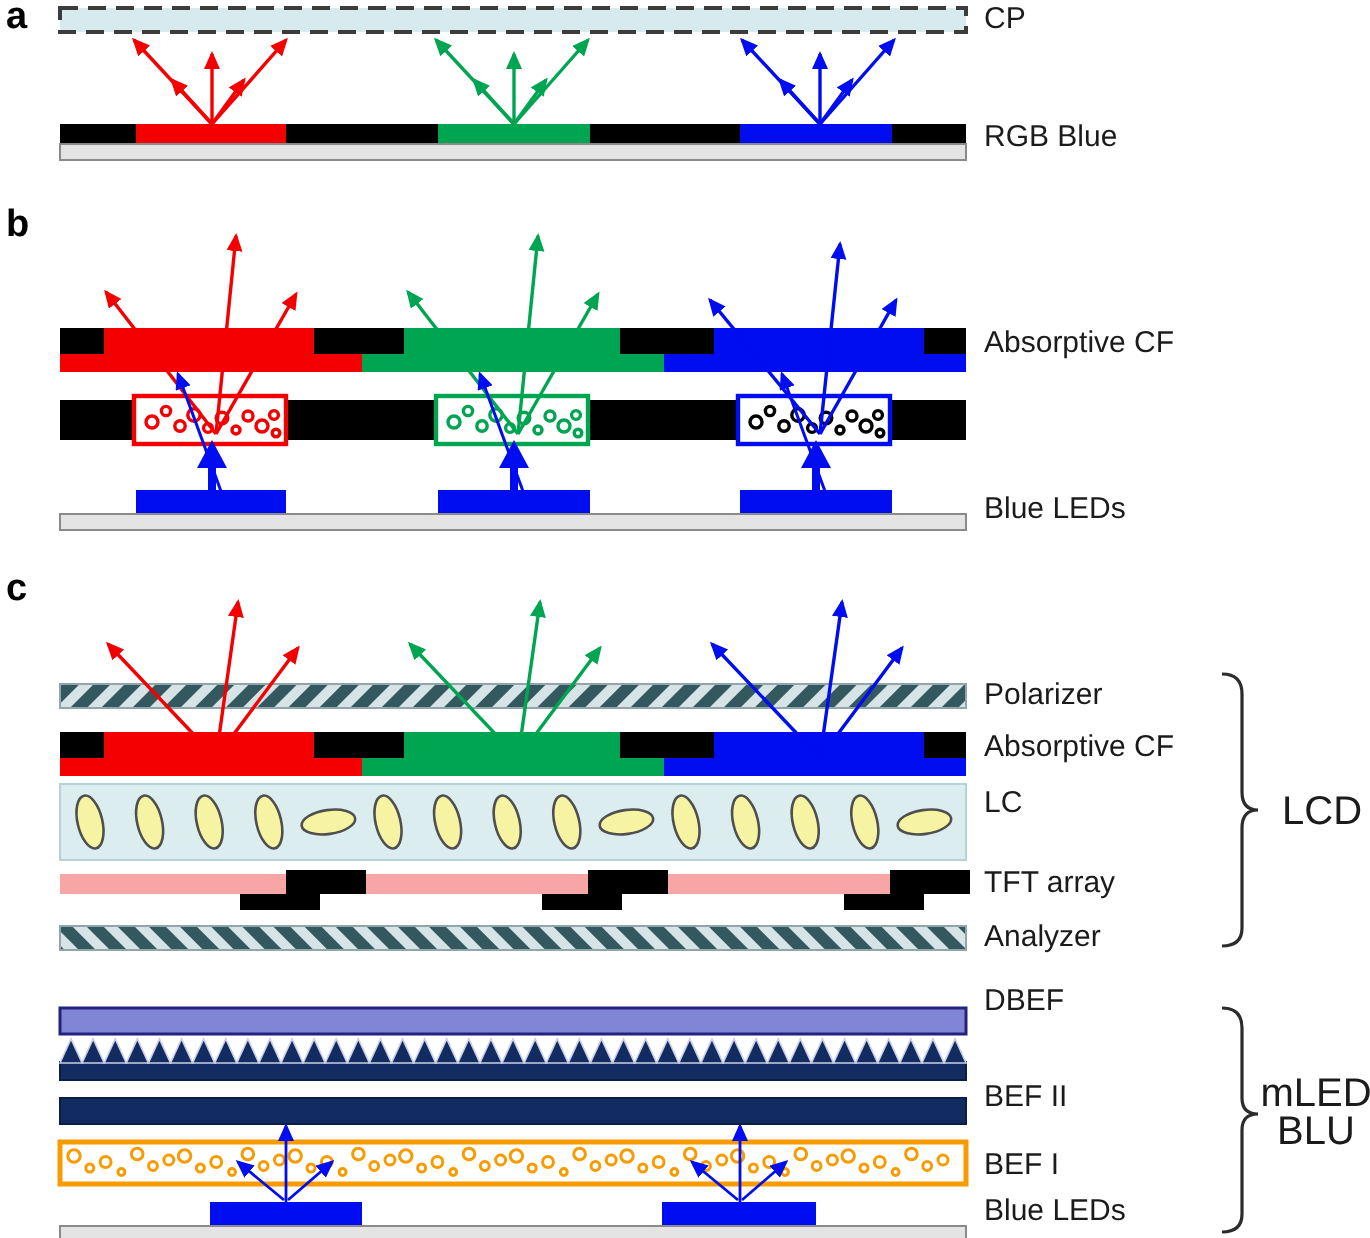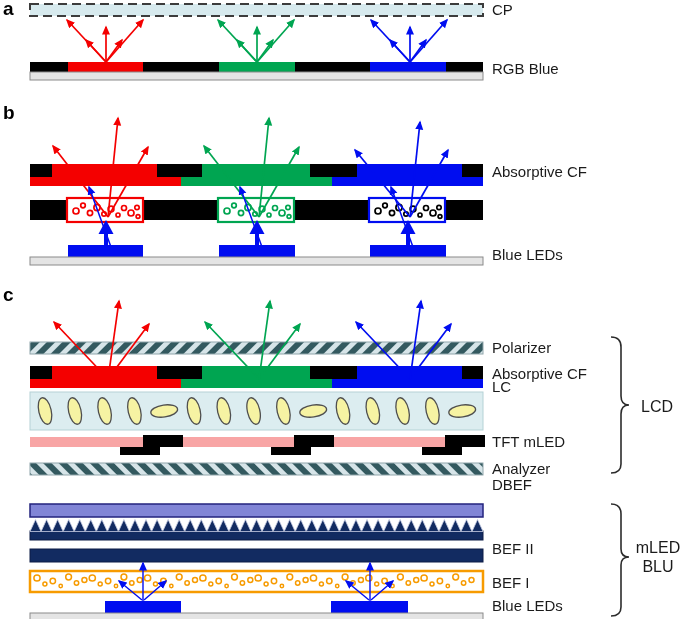--- a/index.html
+++ b/index.html
@@ -8,21 +8,21 @@
     font-family:"Liberation Sans", sans-serif;
   }
   #fig{position:absolute;left:0;top:0;}
   .lbl{
     position:absolute;left:492px;font-size:15px;line-height:18px;color:#1b1b1b;
     white-space:nowrap;
   }
   .panel-letter{
     position:absolute;left:3px;font-size:19px;font-weight:bold;line-height:20px;color:#000;
   }
-  .bracket-lbl{position:absolute;font-size:16px;line-height:19px;color:#1b1b1b;white-space:nowrap;}
+  .bracket-lbl{position:absolute;font-size:20px;line-height:19px;color:#1b1b1b;white-space:nowrap;}
   #lbl-lcd{left:641px;top:397px;}
   #lbl-mled{left:629px;top:538px;width:58px;text-align:center;}
 </style>
 </head>
 <body>
 
 <div id="canvas">
 
   <svg id="fig" width="685" height="619" viewBox="0 0 685 619">
     <defs id="fig-defs">
@@ -301,24 +301,24 @@
   <div class="panel-letter" style="top:-1px">a</div>
   <div class="panel-letter" style="top:103px">b</div>
   <div class="panel-letter" style="top:285px">c</div>
 
   <div class="lbl" style="top:1px">CP</div>
   <div class="lbl" style="top:60px">RGB Blue</div>
   <div class="lbl" style="top:163px">Absorptive CF</div>
   <div class="lbl" style="top:246px">Blue LEDs</div>
   <div class="lbl" style="top:339px">Polarizer</div>
   <div class="lbl" style="top:365px">Absorptive CF</div>
-  <div class="lbl" style="top:378px">LC</div>
-  <div class="lbl" style="top:433px">TFT mLED</div>
+  <div class="lbl" style="top:393px">LC</div>
+  <div class="lbl" style="top:433px">TFT array</div>
   <div class="lbl" style="top:460px">Analyzer</div>
-  <div class="lbl" style="top:476px">DBEF</div>
+  <div class="lbl" style="top:492px">DBEF</div>
   <div class="lbl" style="top:540px">BEF II</div>
   <div class="lbl" style="top:574px">BEF I</div>
   <div class="lbl" style="top:597px">Blue LEDs</div>
 
   <div class="bracket-lbl" id="lbl-lcd">LCD</div>
   <div class="bracket-lbl" id="lbl-mled">
     <div>mLED</div>
     <div>BLU</div>
   </div>
 </div>

